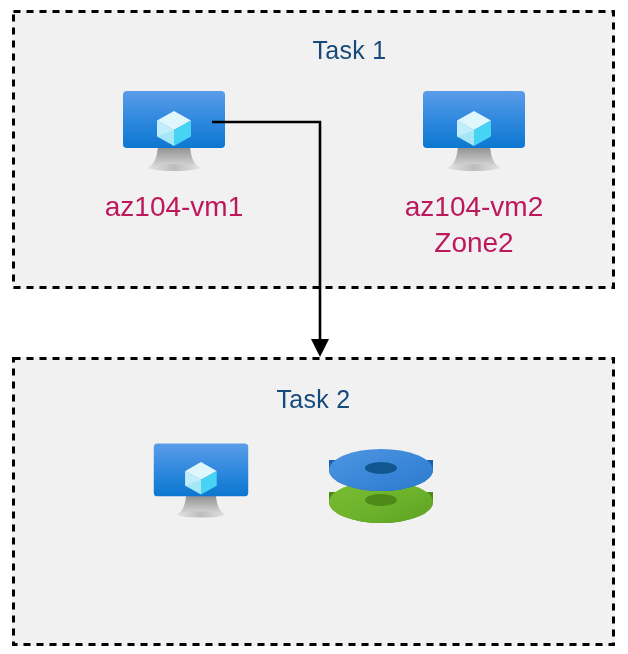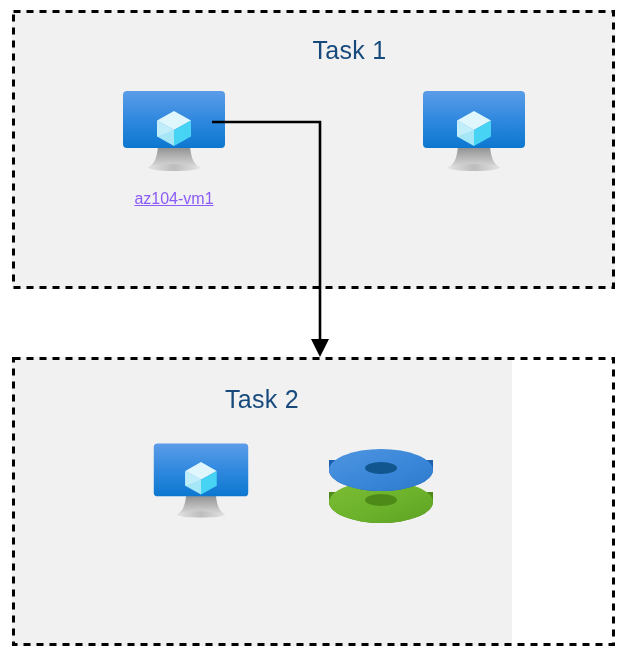--- a/index.html
+++ b/index.html
@@ -32,21 +32,21 @@
   }
   #task1-box {
     left: 12px;
     top: 10px;
     width: 603px;
     height: 279px;
   }
   #task2-box {
     left: 12px;
     top: 357px;
-    width: 500px;
+    width: 603px;
     height: 289px;
   }
 
   .task-title {
     position: absolute;
     left: 0;
     width: 100%;
     text-align: center;
     color: #174a7c;
     font-size: 25px;
@@ -56,25 +56,24 @@
   }
   #task1-title { top: 28px; padding-left: 36px; }
   #task2-title { top: 30px; }
 
   
   .vm-node {
     position: absolute;
     text-align: center;
   }
   .vm-label {
-    color: #8b5cf6;
-    font-size: 16px;
+    color: #be185d;
+    font-size: 28px;
     line-height: 1.28;
     white-space: nowrap;
-    text-decoration: underline;
   }
   .vm-icon {
     display: block;
     margin: 0 auto;
   }
 
   #vm1-node { left: 62px; top: 80px; width: 200px; }
   #vm2-node { left: 362px; top: 80px; width: 200px; }
   #vm1-node .vm-labels, #vm2-node .vm-labels { margin-top: 14px; }
 
@@ -165,20 +164,24 @@
         <path d="M38 56 h32 c1 12 4 18 9 21 h-50 c5 -3 8 -9 9 -21 z" fill="url(#vmStand2)"></path>
         <ellipse cx="54" cy="77.5" rx="26" ry="3.4" fill="url(#vmBase2)"></ellipse>
         <rect x="3" y="1" width="102" height="57" rx="4" ry="4" fill="url(#vmScreen2)"></rect>
         <g>
           <polygon points="54,21 71,30.5 54,40 37,30.5" fill="#dff6fc"></polygon>
           <polygon points="37,30.5 54,40 54,56 37,46.5" fill="#a5e6f7"></polygon>
           <polygon points="71,30.5 54,40 54,56 71,46.5" fill="#46d3f4"></polygon>
           <polygon points="37,30.5 54,40 37,46.5" fill="#c2eefb"></polygon>
         </g>
       </svg>
+      <div class="vm-labels">
+        <div class="vm-label">az104-vm2</div>
+        <div class="vm-label">Zone2</div>
+      </div>
     </div>
   </div>
 
   <div class="task-box" id="task2-box">
     <svg class="dash-border" width="603" height="289" viewBox="0 0 603 289">
       <rect x="1.5" y="1.5" width="600" height="286" fill="none" stroke="#000000" stroke-width="3" stroke-dasharray="7 6"></rect>
     </svg>
 
     <div class="task-title" id="task2-title">Task 2</div>
 

